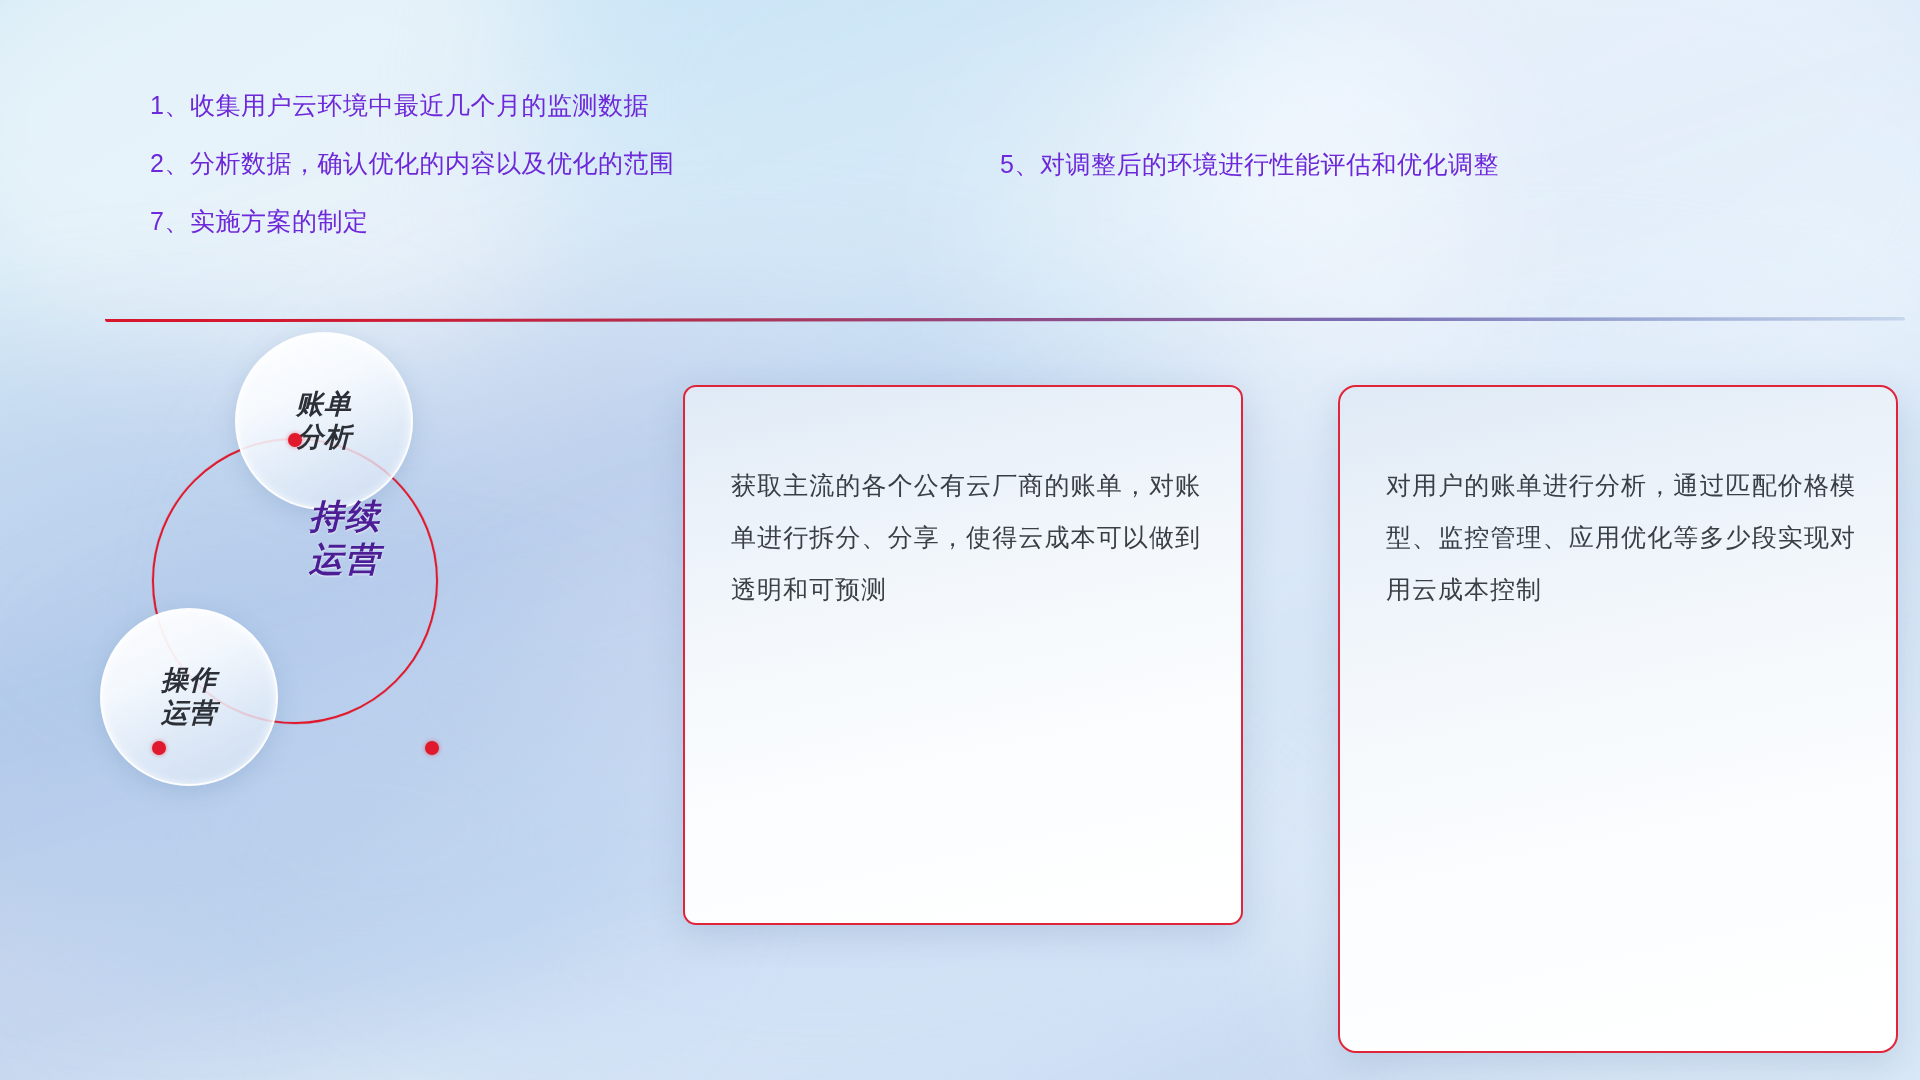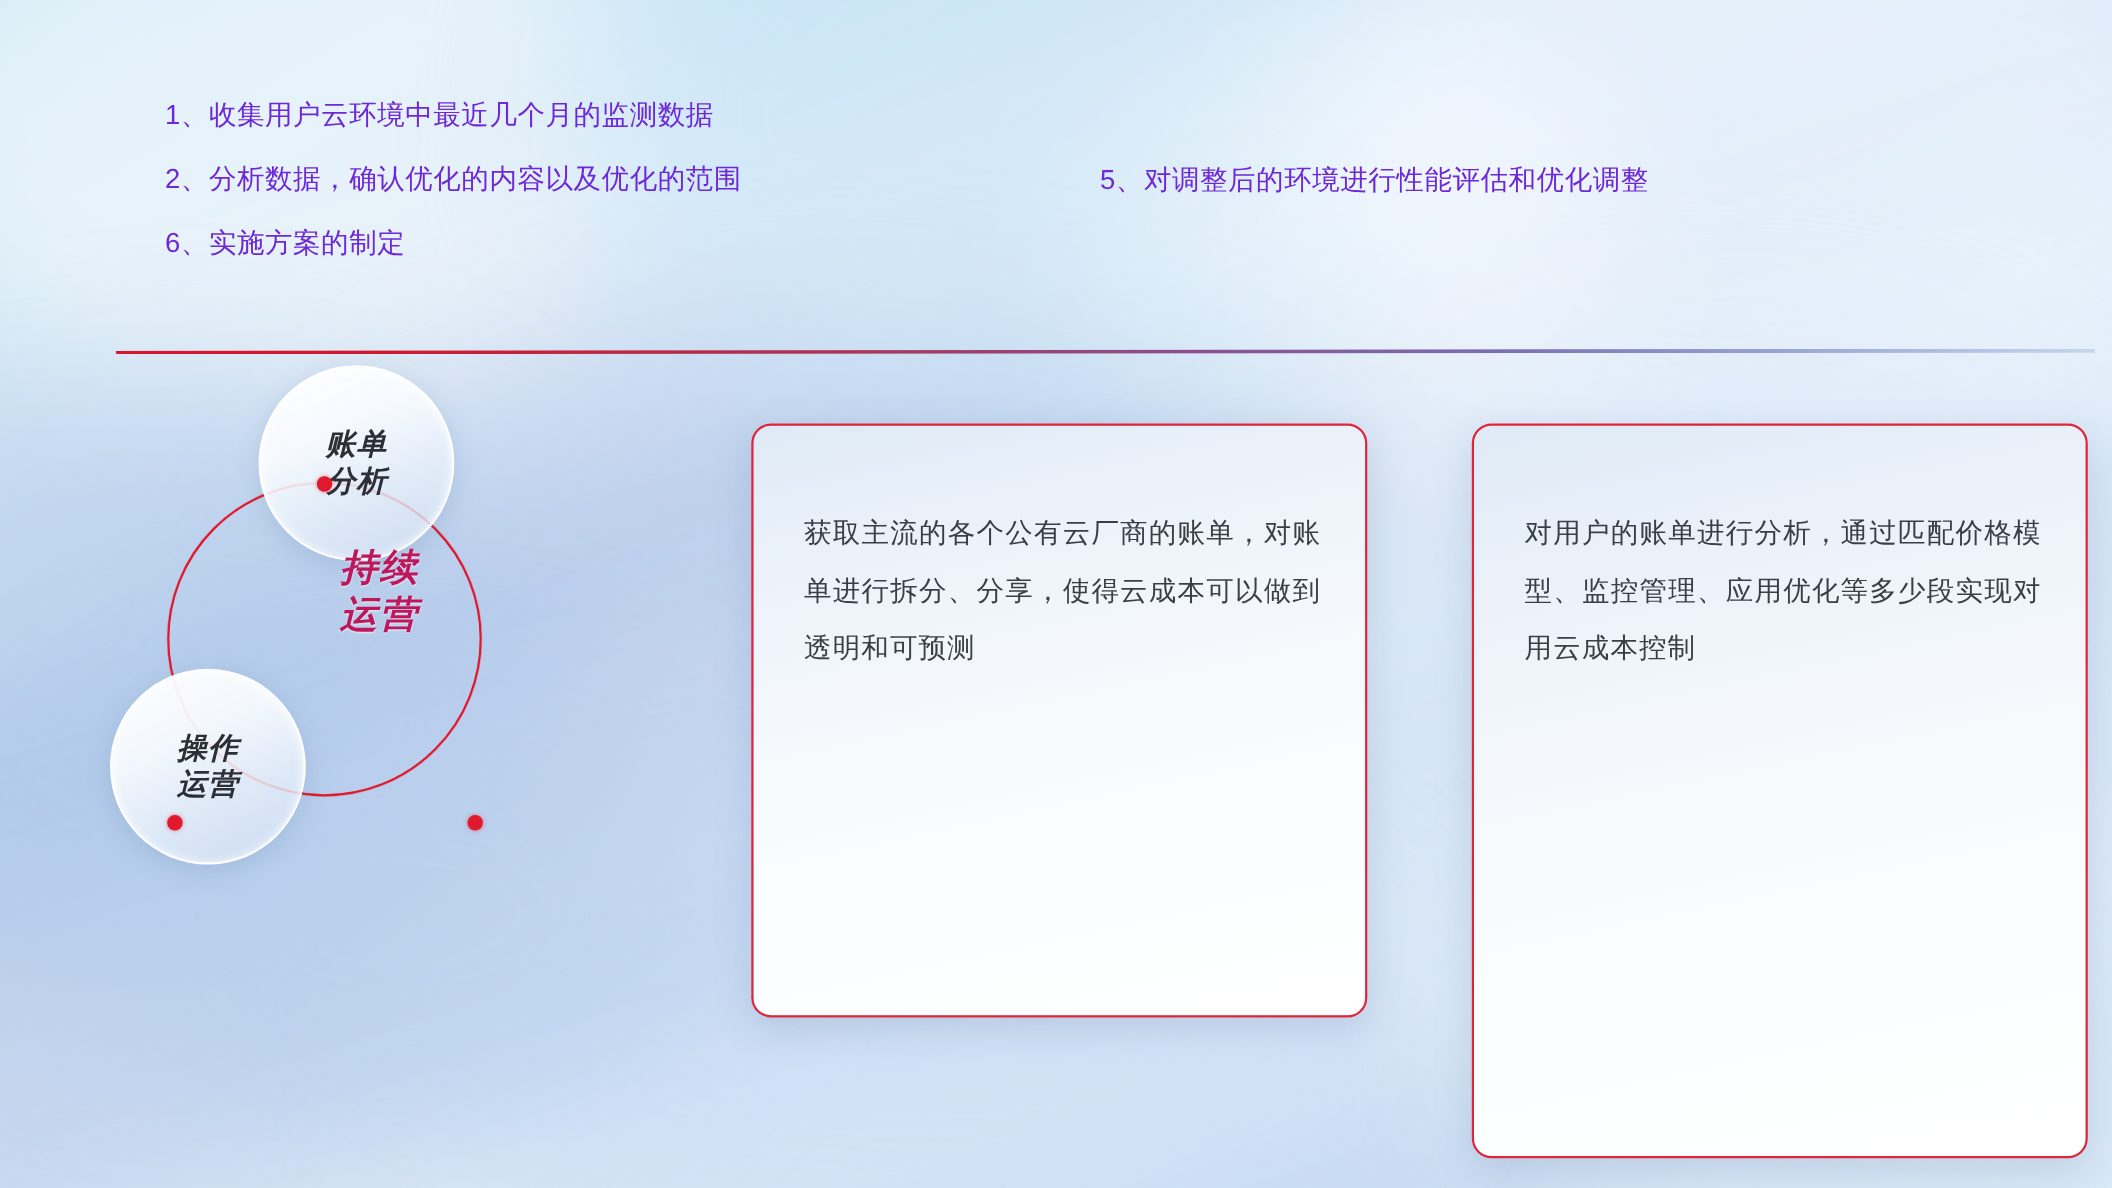--- a/index.html
+++ b/index.html
@@ -102,21 +102,21 @@
 
   .ring {
     position:absolute; left:57px; top:93px;
     width:286px; height:286px; border-radius:50%;
     border:2.5px solid #e0192c;
     box-shadow:0 0 0 .5px rgba(224,25,44,.3);
   }
   .ring-label {
     position:absolute; left:155px; top:150px;
     width:190px; text-align:center;
-    font-size:34px; font-weight:800; color:#be185d;
+    font-size:34px; font-weight:800; color:#4c1d95;
     line-height:1.25; letter-spacing:2px;
     text-shadow:0 1px 2px rgba(255,255,255,.7);
   }
   .dot {
     position:absolute; width:14px; height:14px;
     border-radius:50%; background:#e0192c;
     box-shadow:0 0 4px rgba(224,25,44,.5);
   }
   .dot-top   { left:193px; top:88px; }
   .dot-left  { left:57px;  top:396px; }
@@ -126,21 +126,21 @@
   .card {
     position:absolute;
     border-radius:18px;
     border:2px solid #e0243a;
     background:linear-gradient(168deg,
         #dfeaf6 0%, #eaf1f9 18%, #f4f8fc 42%,
         #fbfdfe 68%, #ffffff 100%);
     box-shadow:0 10px 34px rgba(86,117,160,.2);
     overflow:hidden;
   }
-  .card-1 { left:683px; top:385px; width:560px; height:540px; }
+  .card-1 { left:683px; top:385px; width:560px; height:540px;border-radius:13px; }
   .card-2 { left:1338px; top:385px; width:560px; height:668px; }
 
   .card-body {
     position:absolute; left:46px; right:40px; top:72px;
     font-size:25px; color:#3a3f45; line-height:2.08;
     letter-spacing:1px; text-align:justify; font-weight:400;
   }
 </style>
 </head>
 <body>
@@ -159,21 +159,21 @@
   <div class="glow g10"></div>
   <div class="band b1"></div>
   <div class="band b2"></div>
   <div class="band b3"></div>
 </div>
 
 <div class="lists">
   <div class="list-col col-left">
     <div class="list-item">1、收集用户云环境中最近几个月的监测数据</div>
     <div class="list-item">2、分析数据，确认优化的内容以及优化的范围</div>
-    <div class="list-item">6、实施方案的制定</div>
+    <div class="list-item">7、实施方案的制定</div>
   </div>
   <div class="list-col col-right">
     <div class="list-item">5、对调整后的环境进行性能评估和优化调整</div>
   </div>
 </div>
 
 <div class="top-divider"></div>
 
 <div class="venn">
   <div class="ring"></div>

